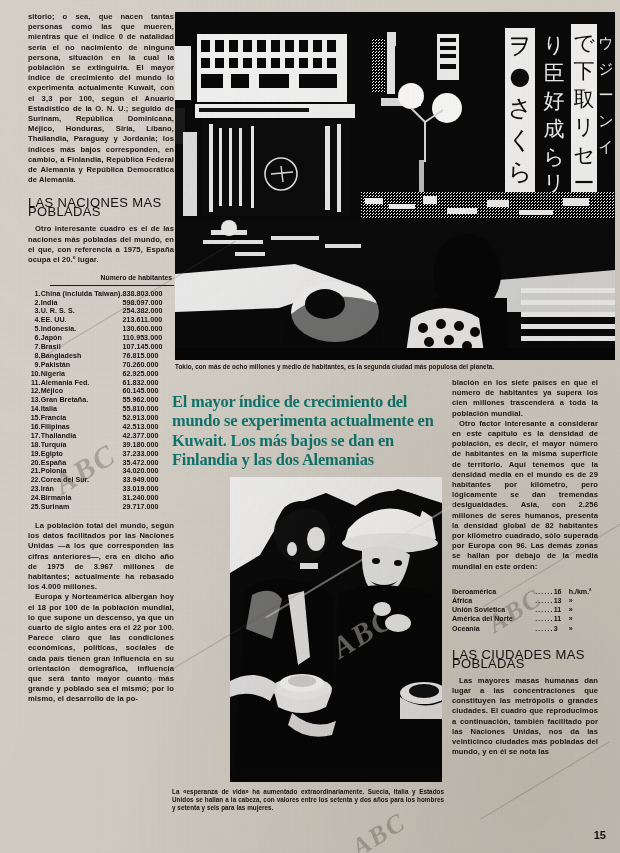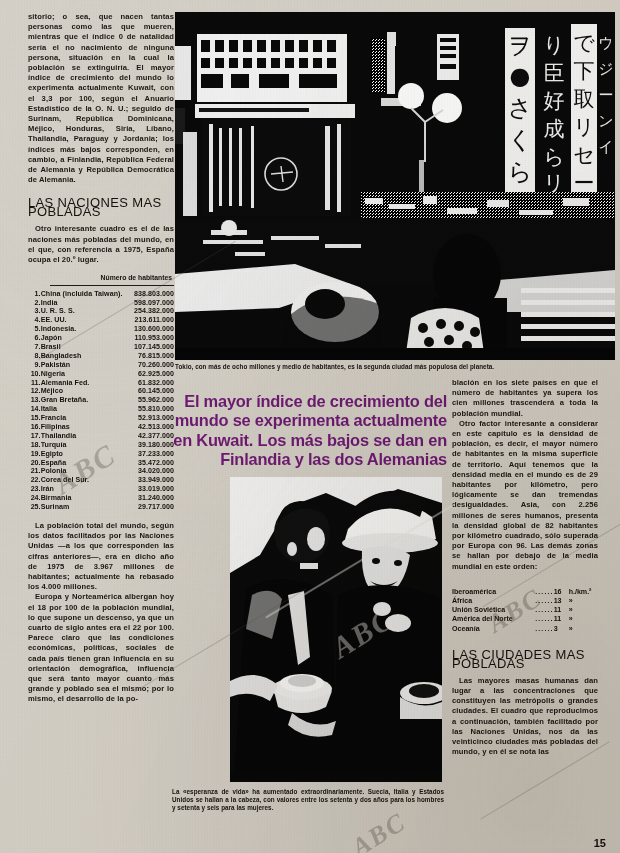--- a/index.html
+++ b/index.html
@@ -48,60 +48,60 @@
     color:#16120e;margin:9px 0 2px 0;padding-right:2px;
   }
   .tbl-rule{border-bottom:1px solid #201c16;margin:0 0 4px 22px;}
   table.countries{
     width:100%;border-collapse:collapse;font-size:7.1px;color:#16120e;
     font-weight:700;letter-spacing:.05px;
   }
   table.countries td{padding:0 0 .9px 0;vertical-align:bottom;white-space:nowrap;}
   td.rk{width:13px;text-align:right;padding-right:3px;}
   td.nm{position:relative;overflow:hidden;margin-top:40px;}
-  td.vl{text-align:right;width:53px;}
+  td.vl{text-align:left;width:53px;}
 
   
   .photo{
     position:absolute;z-index:5;overflow:hidden;background:#000;
   }
   #photo-top{left:175px;top:12px;width:440px;height:348px;}
   #photo-bottom{left:230px;top:477px;width:212px;height:305px;}
 
   .cap{
     position:absolute;z-index:12;font-size:6.3px;line-height:8.2px;
     font-weight:700;color:#16120e;letter-spacing:.05px;
   }
   #cap-top{left:175px;top:363px;width:440px;}
   #cap-bottom{left:172px;top:788px;width:272px;text-align:justify;}
 
   .headline{
     position:absolute;left:172px;top:381px;width:275px;z-index:12;
-    font-family:Liberation Sans, sans-serif;font-weight:700;
-    font-size:16.4px;line-height:19.5px;text-align:right;color:#701a75;
+    font-family:Liberation Serif, serif;font-weight:700;
+    font-size:16.4px;line-height:19.5px;text-align:left;color:#0f766e;
     letter-spacing:-.2px;
   }
 
   
   .col-right{
     position:absolute;left:452px;top:378px;width:146px;z-index:12;
   }
   table.density{
     width:100%;border-collapse:collapse;font-size:7.1px;font-weight:700;
     color:#16120e;margin-top:16px;
   }
   table.density td{padding:0 0 1.2px 0;white-space:nowrap;vertical-align:bottom;}
   td.dnm{}
   td.dlead{color:#2a241c;letter-spacing:1.1px;text-align:right;padding-right:4px;}
   td.dv{text-align:left;width:15px;}
   td.du{padding-left:5px;}
 
   
   #pageno{
-    position:absolute;right:14px;bottom:4px;z-index:15;
+    position:absolute;right:14px;bottom:12px;z-index:15;
     font-size:11px;font-weight:700;color:#16120e;
   }
 
   
   .wm{
     position:absolute;z-index:30;pointer-events:none;
     font-family:"Liberation Serif", serif;font-style:italic;font-weight:700;
     color:rgba(70,62,52,.30);letter-spacing:2px;
   }
   .slash{

